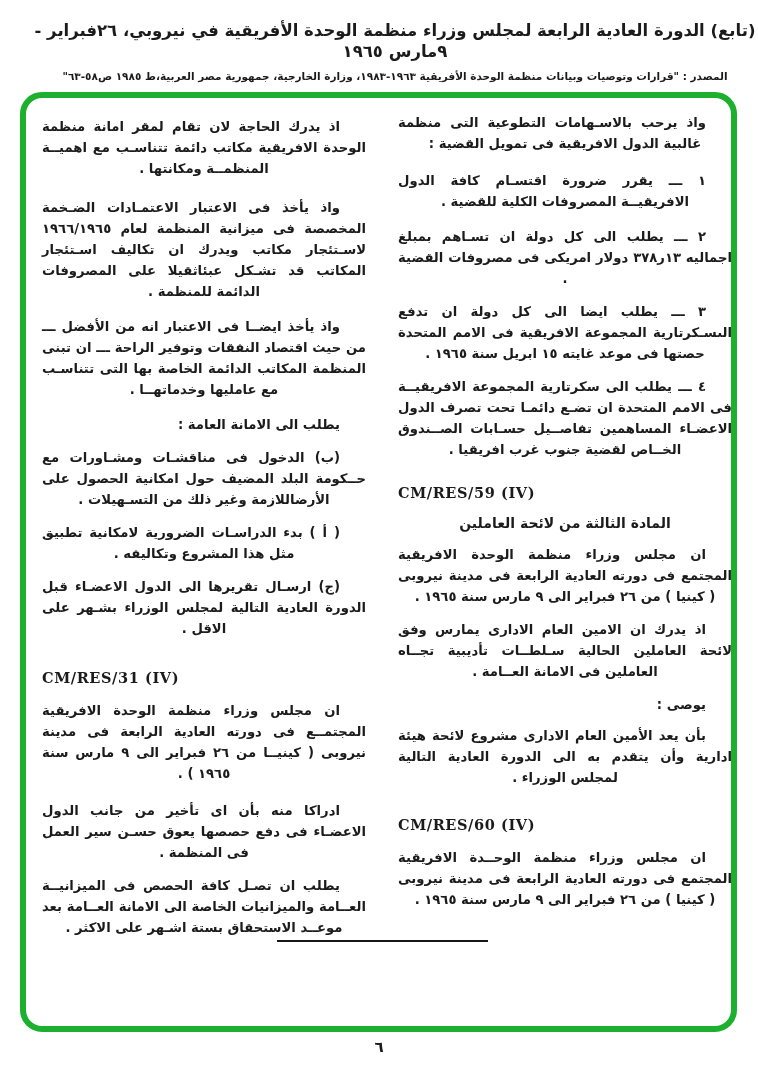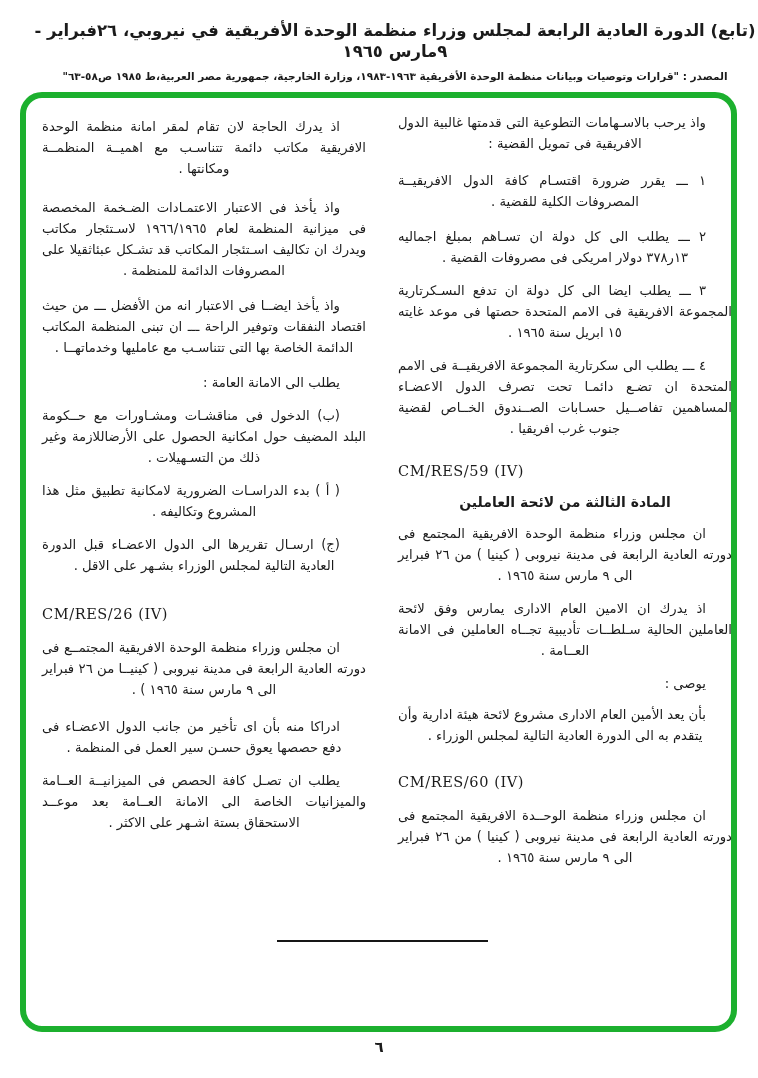--- a/index.html
+++ b/index.html
@@ -36,21 +36,21 @@
   
   .col{
     position:absolute;
     direction:rtl;
     font-size:13.2px;
     line-height:21px;
     text-align:justify;
   }
   .col-right{left:398px;top:112px;width:334px;}
   .col-left {left:42px; top:116px;width:324px;}
-  .col p{margin:0 0 12px 0;text-indent:26px;text-align-last:center;}
+  .col p{margin:0 0 12px 0;text-indent:26px;text-align-last:center;font-weight:bold;}
   .col p.line-right{text-align:right;text-align-last:right;}
   .col p.res-code{
     direction:ltr;text-align:right;text-align-last:left;text-indent:0;
     font-family:"DejaVu Serif","Liberation Serif",serif;
     font-size:14.5px;letter-spacing:0.6px;
   }
   .col p.heading{
     font-weight:700;text-align:right;text-align-last:center;text-indent:0;
     font-size:14px;
   }
@@ -78,21 +78,21 @@
 <div class="page">
 
   <div class="header">
     <div class="title">(تابع) الدورة العادية الرابعة لمجلس وزراء منظمة الوحدة الأفريقية في نيروبي، ٢٦فبراير - ٩مارس ١٩٦٥</div>
     <div class="source">المصدر : "قرارات وتوصيات وبيانات منظمة الوحدة الأفريقية ١٩٦٣-١٩٨٣، وزارة الخارجية، جمهورية مصر العربية،ط ١٩٨٥ ص٥٨-٦٣"</div>
   </div>
 
   <div class="frame"></div>
 
   <div class="col col-right">
-    <p class="g16">واذ يرحب بالاسـهامات التطوعية التى قدمتها غالبية الدول الافريقية فى تمويل القضية :</p>
+    <p class="g16">واذ يرحب بالاسـهامات التطوعية التى منظمة غالبية الدول الافريقية فى تمويل القضية :</p>
     <p class="g14">١ ـــ يقرر ضرورة اقتسـام كافة الدول الافريقيــة المصروفات الكلية للقضية .</p>
     <p class="g12">٢ ـــ يطلب الى كل دولة ان تسـاهم بمبلغ اجماليه ١٣ر٣٧٨ دولار امريكى فى مصروفات القضية .</p>
     <p class="g12">٣ ـــ يطلب ايضا الى كل دولة ان تدفع الىسـكرتارية المجموعة الافريقية فى الامم المتحدة حصتها فى موعد غايته ١٥ ابريل سنة ١٩٦٥ .</p>
     <p class="g22">٤ ـــ يطلب الى سكرتارية المجموعة الافريقيــة فى الامم المتحدة ان تضـع دائمـا تحت تصرف الدول الاعضـاء المساهمين تفاصــيل حسـابات الصــندوق الخــاص لقضية جنوب غرب افريقيا .</p>
     <p class="res-code g10">CM/RES/59 (IV)</p>
     <p class="heading g10">المادة الثالثة من لائحة العاملين</p>
     <p class="g12">ان مجلس وزراء منظمة الوحدة الافريقية المجتمع فى دورته العادية الرابعة فى مدينة نيروبى ( كينيا ) من ٢٦ فبراير الى ٩ مارس سنة ١٩٦٥ .</p>
     <p class="g12">اذ يدرك ان الامين العام الادارى يمارس وفق لائحة العاملين الحالية سـلطــات تأديبية تجــاه العاملين فى الامانة العــامة .</p>
     <p class="line-right g10">يوصى :</p>
     <p class="g26">بأن يعد الأمين العام الادارى مشروع لائحة هيئة ادارية وأن يتقدم به الى الدورة العادية التالية لمجلس الوزراء .</p>
@@ -101,21 +101,21 @@
   </div>
 
   <div class="col col-left">
     <p class="g18">اذ يدرك الحاجة لان تقام لمقر امانة منظمة الوحدة الافريقية مكاتب دائمة تتناسـب مع اهميــة المنظمــة ومكانتها .</p>
     <p class="g14">واذ يأخذ فى الاعتبار الاعتمـادات الضـخمة المخصصة فى ميزانية المنظمة لعام ١٩٦٦/١٩٦٥ لاسـتئجار مكاتب ويدرك ان تكاليف اسـتئجار المكاتب قد تشـكل عبئاثقيلا على المصروفات الدائمة للمنظمة .</p>
     <p class="g14">واذ يأخذ ايضــا فى الاعتبار انه من الأفضل ـــ من حيث اقتصاد النفقات وتوفير الراحة ـــ ان تبنى المنظمة المكاتب الدائمة الخاصة بها التى تتناسـب مع عامليها وخدماتهــا .</p>
     <p class="line-right g12">يطلب الى الامانة العامة :</p>
     <p class="g12">(ب) الدخول فى مناقشـات ومشـاورات مع حــكومة البلد المضيف حول امكانية الحصول على الأرضاللازمة وغير ذلك من التسـهيلات .</p>
     <p class="g12">( أ ) بدء الدراسـات الضرورية لامكانية تطبيق مثل هذا المشروع وتكاليفه .</p>
     <p class="g28">(ج) ارسـال تقريرها الى الدول الاعضـاء قبل الدورة العادية التالية لمجلس الوزراء بشـهر على الاقل .</p>
-    <p class="res-code g12">CM/RES/26 (IV)</p>
+    <p class="res-code g12">CM/RES/31 (IV)</p>
     <p class="g16">ان مجلس وزراء منظمة الوحدة الافريقية المجتمــع فى دورته العادية الرابعة فى مدينة نيروبى ( كينيــا من ٢٦ فبراير الى ٩ مارس سنة ١٩٦٥ ) .</p>
     <p class="g12">ادراكا منه بأن اى تأخير من جانب الدول الاعضـاء فى دفع حصصها يعوق حسـن سير العمل فى المنظمة .</p>
     <p>يطلب ان تصـل كافة الحصص فى الميزانيــة العــامة والميزانيات الخاصة الى الامانة العــامة بعد موعــد الاستحقاق بستة اشـهر على الاكثر .</p>
   </div>
 
   <div class="divider"></div>
 
   <div class="page-number">٦</div>
 
 </div>

